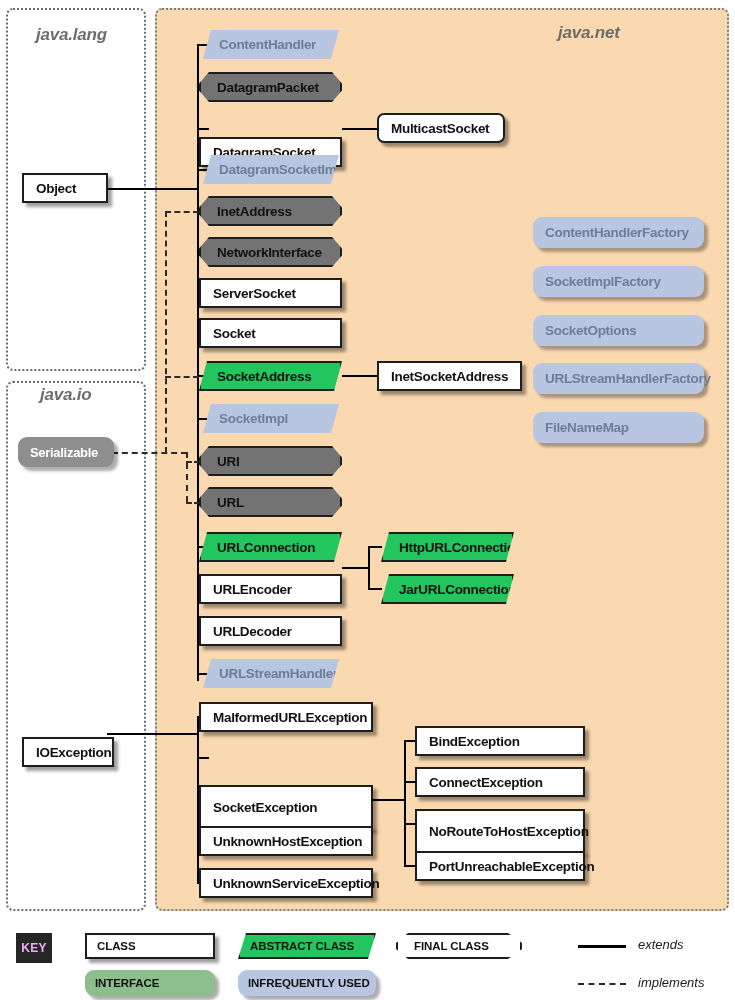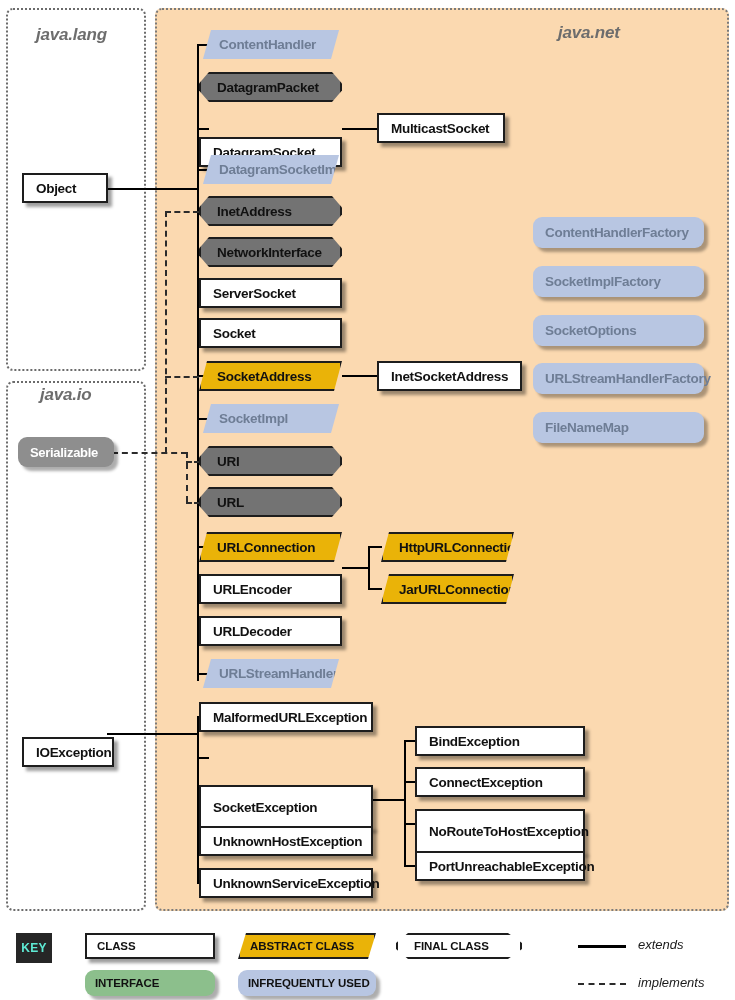--- a/index.html
+++ b/index.html
@@ -78,21 +78,21 @@
   .node .lbl { pointer-events: none; }
 
   
   .shape-class {
     background: #ffffff;
     border: 2px solid #1d1d1d;
     box-shadow: 4px 4px 3px rgba(0,0,0,0.38);
   }
   
   .shape-abstract {
-    background: #eab308;
+    background: #22c55e;
     border: 2px solid #1d1d1d;
     clip-path: polygon(8px 0, 100% 0, calc(100% - 8px) 100%, 0 100%);
     padding-left: 16px;
     filter: drop-shadow(4px 4px 2.4px rgba(0,0,0,0.38));
   }
   
   .shape-final {
     background: #737373;
     border: 2px solid #1d1d1d;
     clip-path: polygon(10px 0, calc(100% - 10px) 0, 100% 38%, 100% 62%,
@@ -132,21 +132,21 @@
     border-radius: 9px;
     color: #ffffff;
     box-shadow: 4px 4px 3px rgba(0,0,0,0.32);
   }
 
   
   #key-area { position: absolute; left: 0; top: 925px; width: 735px; height: 75px; }
   .key-badge {
     position: absolute;
     background: #262626;
-    color: #5eead4;
+    color: #f0abfc;
     font-weight: bold;
     font-size: 12px;
     letter-spacing: 0.2px;
     display: flex;
     align-items: center;
     justify-content: center;
   }
   .key-node {
     position: absolute;
     box-sizing: border-box;
@@ -271,21 +271,21 @@
   </div>
 
   <div class="node shape-final" style="left:199px; top:72px; width:143px; height:30px;">
     <span class="lbl">DatagramPacket</span>
   </div>
 
   <div class="node shape-class" style="left:199px; top:113px; width:143px; height:30px;margin-top:24px;">
     <span class="lbl">DatagramSocket</span>
   </div>
 
-  <div class="node shape-class" style="left:377px; top:113px; width:128px; height:30px;">
+  <div class="node shape-class" style="left:377px; top:113px; width:128px; height:30px;border-radius:7px;">
     <span class="lbl">MulticastSocket</span>
   </div>
 
   <div class="node shape-infreq-abstract" style="left:203px; top:155px; width:136px; height:29px;">
     <span class="lbl">DatagramSocketImpl</span>
   </div>
 
   <div class="node shape-final" style="left:199px; top:196px; width:143px; height:30px;">
     <span class="lbl">InetAddress</span>
   </div>

